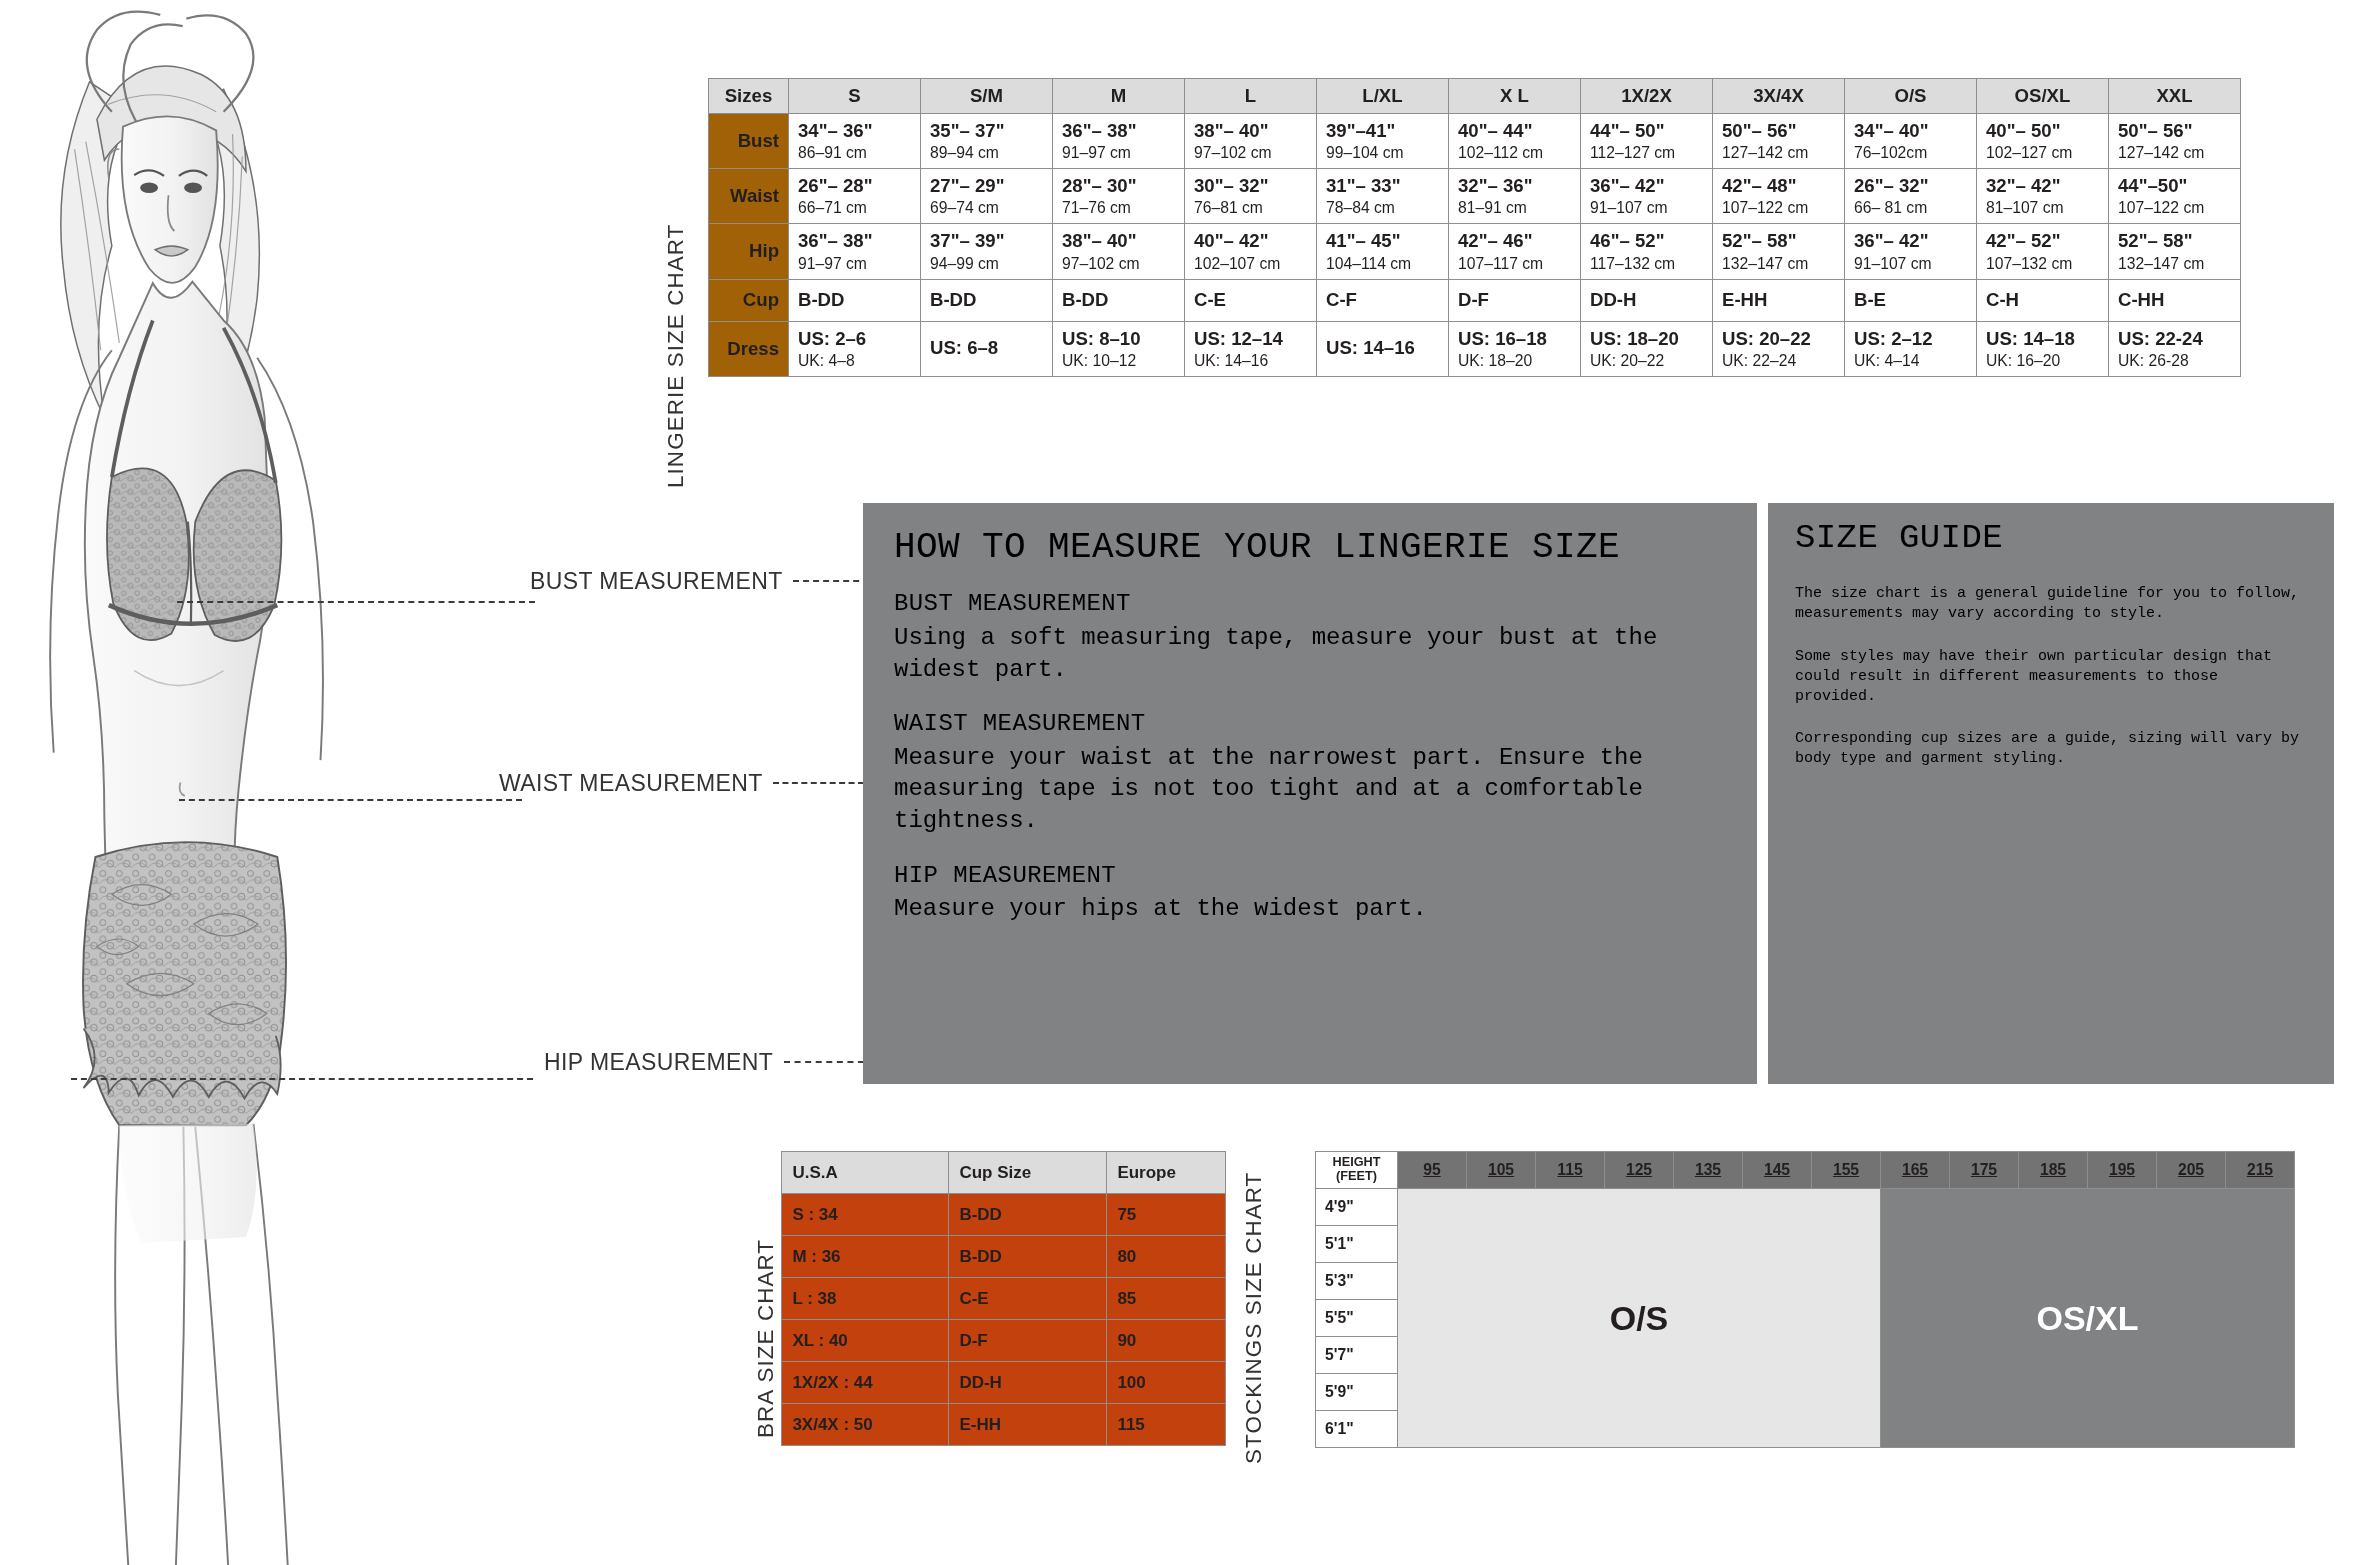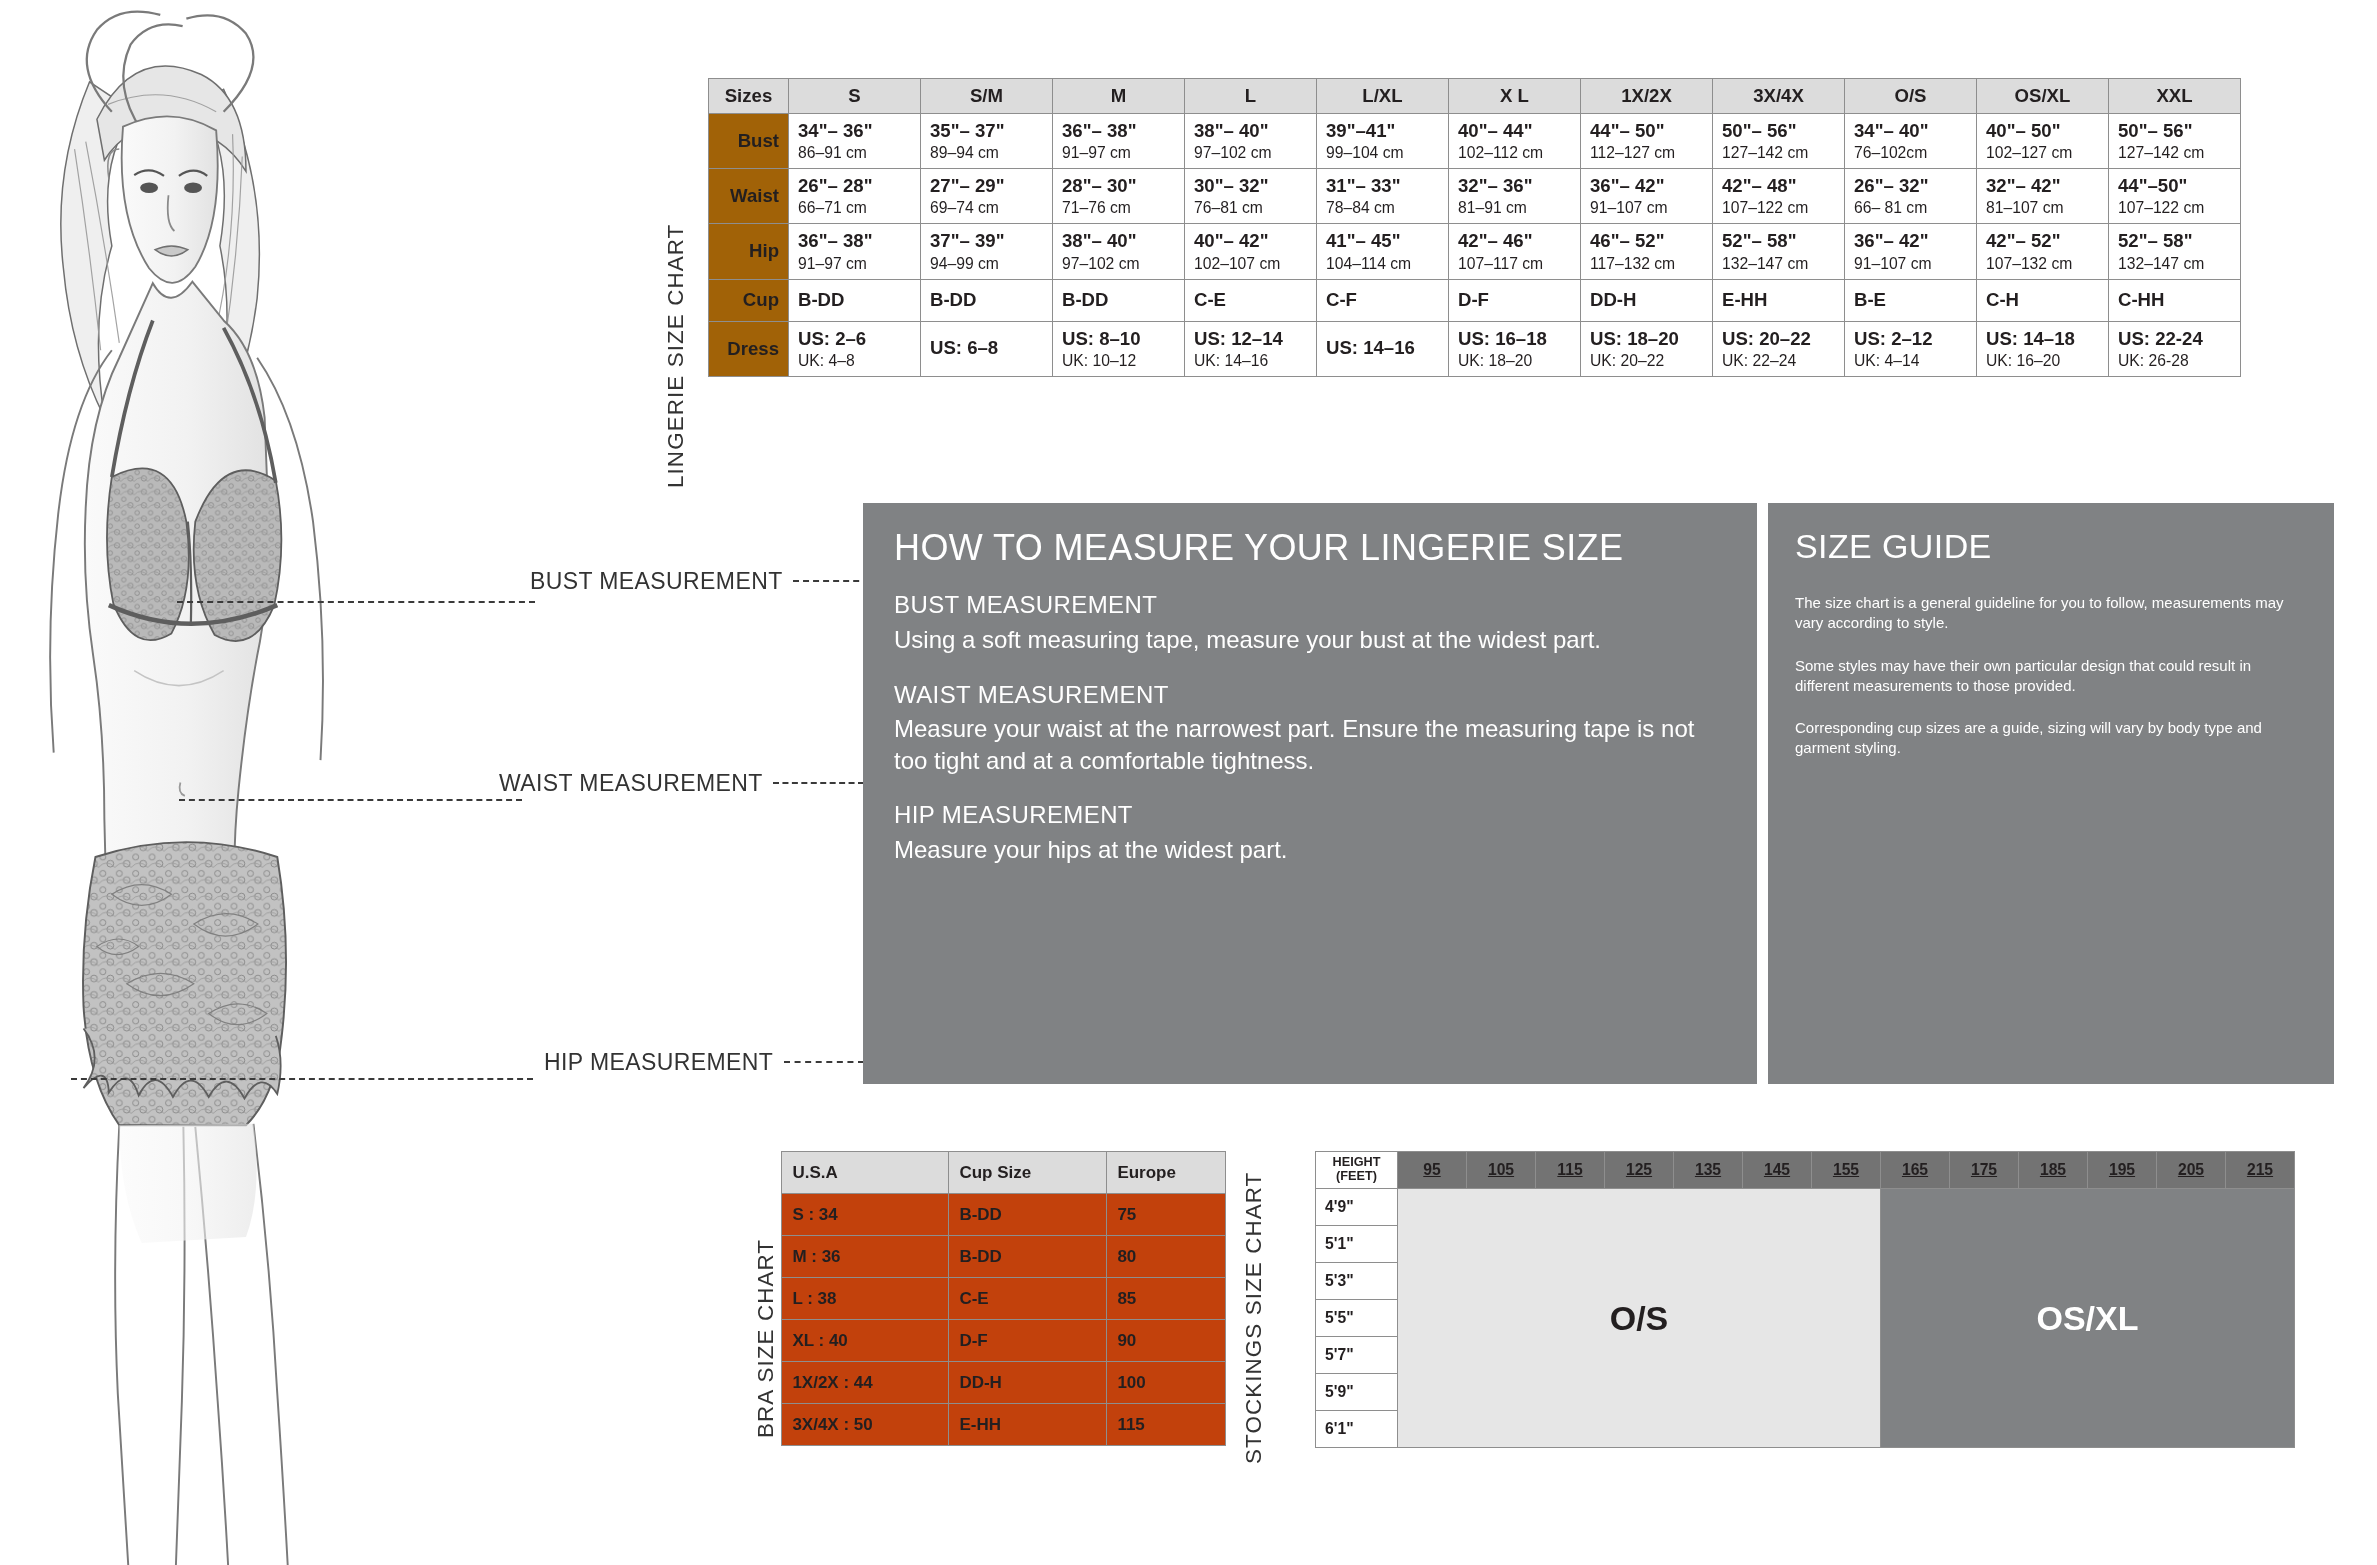--- a/index.html
+++ b/index.html
@@ -100,32 +100,33 @@
     font-weight: normal;
     margin-top: 2.2px;
   }
   #size-chart col.c0 { width: 80px; }
   #size-chart col.cx { width: 132px; }
 
   
   .panel {
     position: absolute;
     background: #808284;
-    color: #ffffff;
+    color: #000000;
     box-sizing: border-box;
+    font-family: Liberation Mono, monospace;
   }
   #panel-measure {
     left: 863px; top: 503px;
     width: 894px; height: 581px;
     padding: 21px 31px;
   }
   #panel-guide {
     left: 1768px; top: 503px;
     width: 566px; height: 581px;
-    padding: 21px 27px;
+    padding: 13px 27px;
   }
   .panel h2 {
     margin: 3px 0 22.4px 0;
     font-weight: normal;
     font-size: 36px;
     letter-spacing: 0.4px;
   }
   #panel-guide h2 { font-size: 34px; margin-bottom: 27px; }
   .panel h3 {
     margin: 0 0 4.5px 0;

